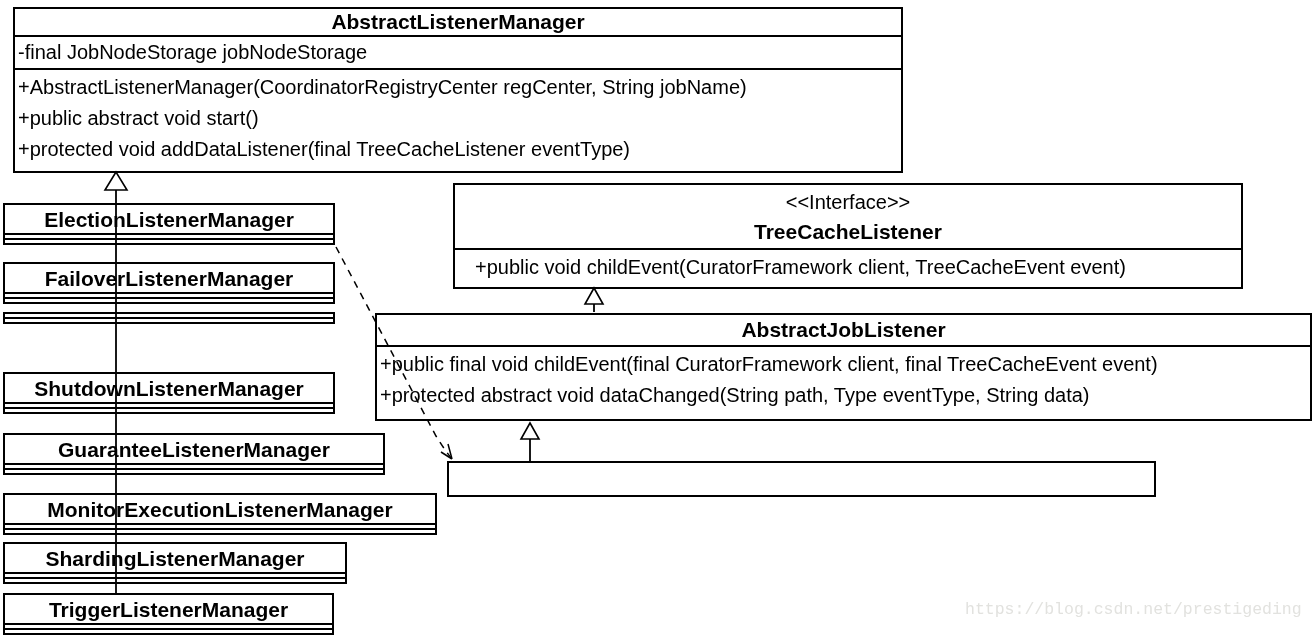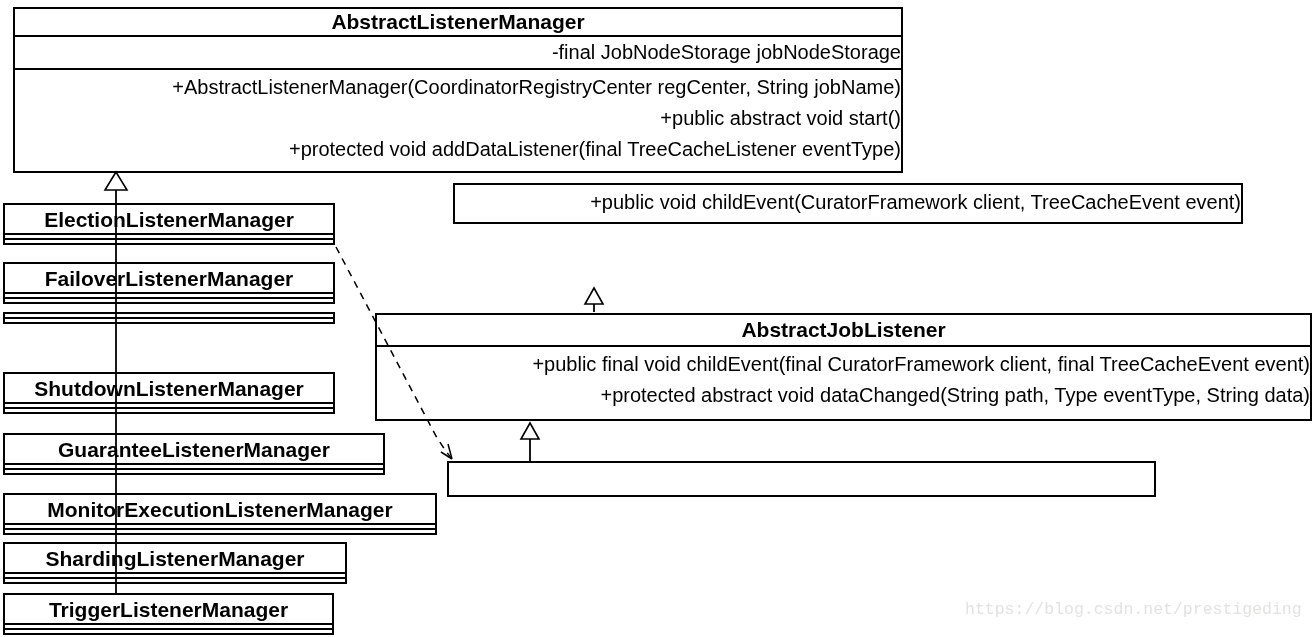--- a/index.html
+++ b/index.html
@@ -3,21 +3,21 @@
 <meta charset="utf-8">
 <style>
   * { margin:0; padding:0; box-sizing:border-box; }
   html,body { background:#ffffff; }
   #stage {
     position:relative; width:1316px; height:637px;
     background:#ffffff; overflow:hidden;
     font-family:"Liberation Sans", sans-serif; color:#000;
   }
   .box { position:absolute; border:2px solid #000; background:#fff; }
-  .cmp { border-bottom:2px solid #000;text-align:right; }
+  .cmp { border-bottom:2px solid #000; }
   .cmp:last-child { border-bottom:none; }
 
   .ttl {
     font-weight:bold; font-size:21px; text-align:center;
     display:flex; align-items:center; justify-content:center;
     white-space:nowrap; overflow:hidden;
   }
   .body-line { font-size:20px; line-height:31px; padding-left:3px; white-space:nowrap; }
 
   
@@ -75,20 +75,24 @@
       <div class="body-line">-final JobNodeStorage jobNodeStorage</div>
     </div>
     <div class="cmp methods">
       <div class="body-line">+AbstractListenerManager(CoordinatorRegistryCenter regCenter, String jobName)</div>
       <div class="body-line">+public abstract void start()</div>
       <div class="body-line">+protected void addDataListener(final TreeCacheListener eventType)</div>
     </div>
   </div>
 
   <div class="box" id="b-tcl">
+    <div class="cmp hdr">
+      <div class="stereo">&lt;&lt;Interface&gt;&gt;</div>
+      <div class="iname">TreeCacheListener</div>
+    </div>
     <div class="cmp methods">
       <div class="body-line">+public void childEvent(CuratorFramework client, TreeCacheEvent event)</div>
     </div>
   </div>
 
   <div class="box" id="b-ajl">
     <div class="cmp ttl">AbstractJobListener</div>
     <div class="cmp methods">
       <div class="body-line">+public final void childEvent(final CuratorFramework client, final TreeCacheEvent event)</div>
       <div class="body-line">+protected abstract void dataChanged(String path, Type eventType, String data)</div>

